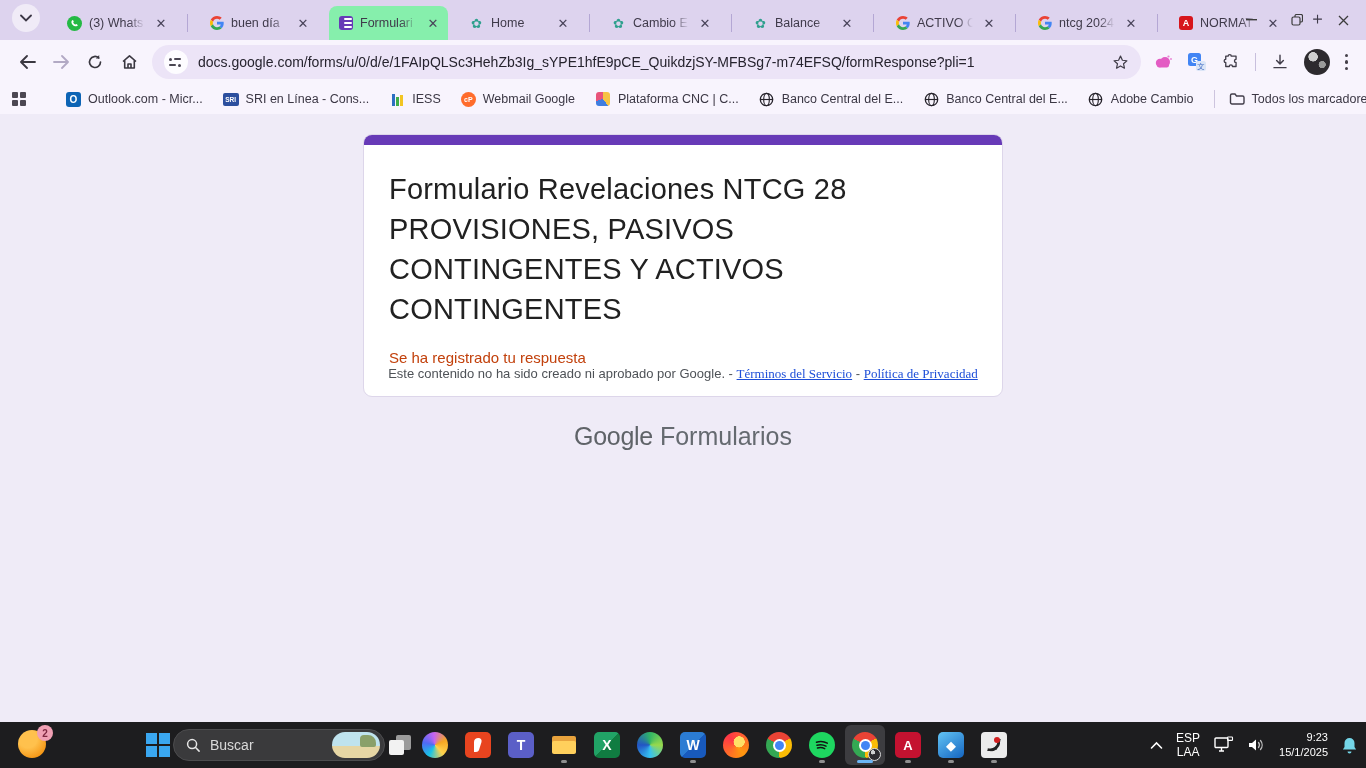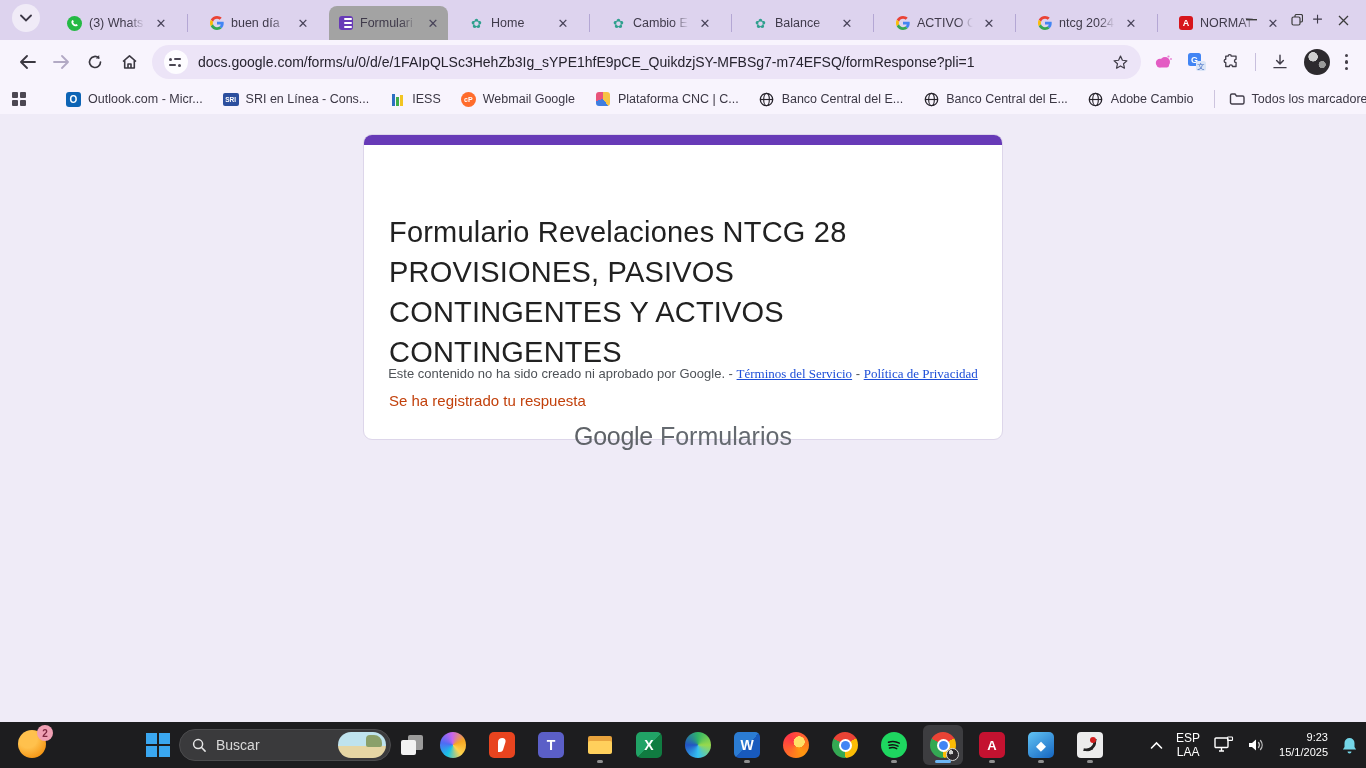--- a/index.html
+++ b/index.html
@@ -2,21 +2,21 @@
 <html><head>
 <meta charset="utf-8">
 <style>
   * { margin:0; padding:0; box-sizing:border-box; }
   html,body { width:1366px; height:768px; overflow:hidden; font-family:"Liberation Sans",sans-serif; background:#efebf7; }
 
   
   .tabstrip { position:absolute; top:0; left:0; width:1366px; height:40px; background:#ddd3ee; display:flex; align-items:flex-end;gap:11px; }
   .tab-search { width:28px; height:28px; margin:0 6px 5px 12px; border-radius:50%; background:rgba(255,255,255,.55); display:flex; align-items:center; justify-content:center; align-self:center; }
   .tab { width:119px; height:34px; display:flex; align-items:center; gap:7px; padding:0 7px 0 10px; border-radius:8px 8px 0 0; position:relative; flex:none; }
-  .tab.active { background:#a3a3a3; }
+  .tab.active { background:#86efac; }
   .tab-label { flex:1; font-size:12.5px; color:#3f3a4a; white-space:nowrap; overflow:hidden;
     -webkit-mask-image:linear-gradient(90deg,#000 70%,transparent 98%); mask-image:linear-gradient(90deg,#000 70%,transparent 98%); }
   .tab-close { width:16px; height:16px; border-radius:50%; display:flex; align-items:center; justify-content:center; font-size:13px; color:#49445a; flex:none; }
   .tab-sep { width:1px; height:18px; background:#b4a7d4; margin-bottom:8px; flex:none; }
   .favicon { width:15px; height:15px; flex:none; display:flex; align-items:center; justify-content:center; }
   .fav-wa { width:15px; height:15px; border-radius:50%; background:#24b944; color:#fff; font-size:9px; display:flex; align-items:center; justify-content:center; }
   .fav-forms { width:14px; height:14px; border-radius:3px; background:#673ab7; display:flex; flex-direction:column; justify-content:center; gap:2px; padding-left:3px; }
   .fav-forms i { display:block; width:8px; height:2px; background:#fff; border-radius:1px; }
   .fav-app { color:#2fa08e; font-size:13px; line-height:1; }
   .fav-pdf { width:14px; height:14px; border-radius:3px; background:#d7151c; color:#fff; font-size:9px; font-weight:bold; display:flex; align-items:center; justify-content:center; }
@@ -53,36 +53,36 @@
   .ico-iess i:nth-child(1){width:3px;height:12px;background:#2d6fc2;}
   .ico-iess i:nth-child(2){width:3px;height:9px;background:#3fae49;}
   .ico-iess i:nth-child(3){width:3px;height:11px;background:#f2c522;}
   .ico-cnc { width:14px; height:14px; border-radius:3px; background:conic-gradient(#f6c344 0 40%, #3f7de0 40% 70%, #e8537a 70% 100%); }
   .bm-right { margin-left:auto; display:flex; align-items:center; gap:14px; }
 
   
   .content { position:absolute; top:114px; left:0; width:1366px; height:608px; background:#efebf7; }
   .card { position:absolute; left:363px; top:20px; width:640px; background:#ffffff; border:1px solid #ddd6ea; border-radius:9px; overflow:hidden; }
   .card-top { height:10px; background:#673ab7; }
-  .card-body { padding:24px 36px 30px 25px;margin-top:43px; }
+  .card-body { padding:24px 36px 30px 25px; }
   .form-title { font-size:29px; line-height:40px; font-weight:400; color:#212121; letter-spacing:.2px; }
   .confirm-text { margin-top:20px; font-size:15px; color:#c2410c; }
   .footer1 { position:absolute; top:252px; width:100%; text-align:center; font-size:13px; color:#4e5257; }
   .footer2 { position:absolute; top:278px; width:100%; text-align:center; font-size:13px; color:#4e5257; }
   .flink { color:#1d4ed8; text-decoration:underline; cursor:pointer;font-family:Liberation Serif, serif; }
   .forms-logo { position:absolute; top:308px; width:100%; text-align:center; font-size:25px; color:#5f6368; }
   .forms-logo .g { font-weight:500; letter-spacing:-.3px; }
   .forms-logo .p { font-weight:400; margin-left:7px; color:#656a70; }
 
   
   .taskbar { position:absolute; bottom:0; left:0; width:1366px; height:46px; background:#1d1d1f; }
   .widget { position:absolute; left:18px; top:8px; width:28px; height:28px; border-radius:50%;
     background:radial-gradient(circle at 35% 30%, #ffc14d 0 35%, #f28a05 90%); }
   .widget .badge { position:absolute; top:-5px; right:-7px; width:16px; height:16px; border-radius:50%; background:#f0a0b4; color:#7e2740; font-size:10px; font-weight:bold; display:flex; align-items:center; justify-content:center; }
-  .task-center { position:absolute; left:146px; top:0; height:46px; display:flex; align-items:center; gap:9px; }
+  .task-center { position:absolute; left:146px; top:0; height:46px; display:flex; align-items:center; gap:3px; }
   .start { width:24px; height:24px; display:grid; grid-template-columns:11px 11px; grid-template-rows:11px 11px; gap:2px; }
   .start i { background:#3aa7f0; }
   .search-pill { width:212px; height:32px; border-radius:16px; background:#3a3a3c; border:1px solid #4c4c4e; display:flex; align-items:center; padding:0 4px 0 12px; gap:9px; }
   .search-pill .q { color:#d9d9d9; font-size:14px; flex:1; }
   .search-img { width:48px; height:26px; border-radius:13px; background:linear-gradient(180deg,#bfe3ee 0 55%, #e6d6a4 55% 100%); position:relative; overflow:hidden; flex:none; }
   .search-img::after { content:""; position:absolute; right:4px; top:3px; width:16px; height:12px; border-radius:4px 8px 2px 2px; background:#8aa06a; }
   .taskview { width:24px; height:24px; position:relative; }
   .taskview .b { position:absolute; right:1px; top:2px; width:15px; height:15px; background:#9b9b9b; border-radius:2px; }
   .taskview .f { position:absolute; left:1px; bottom:2px; width:15px; height:15px; background:#f2f2f2; border-radius:2px; }
   .app { width:40px; height:40px; display:flex; align-items:center; justify-content:center; position:relative; border-radius:6px; flex:none; }

